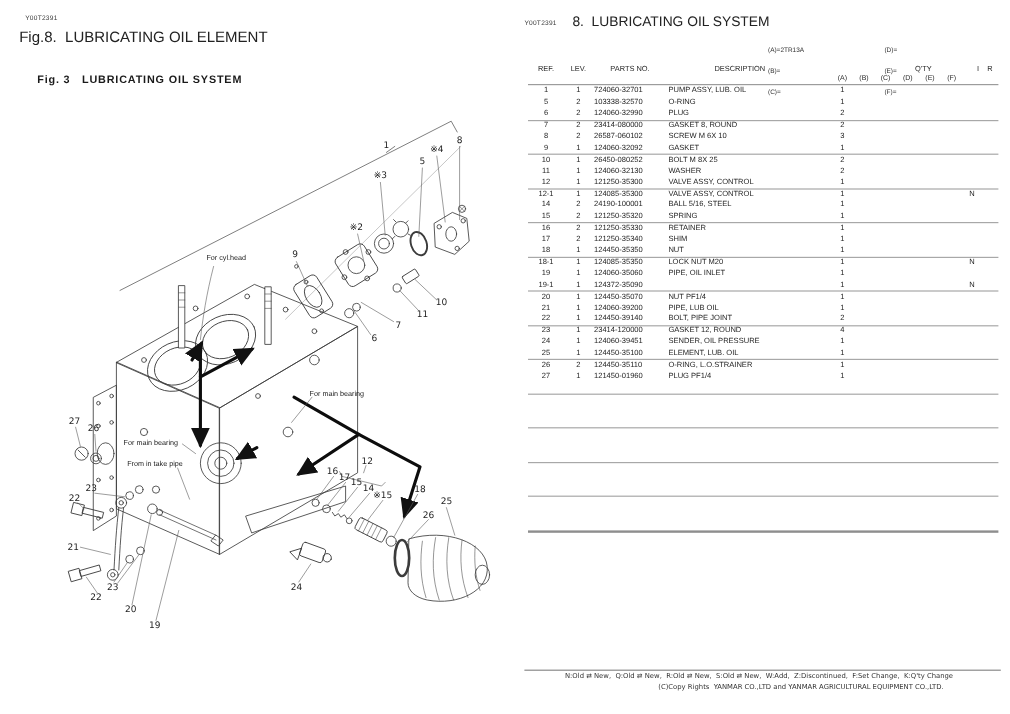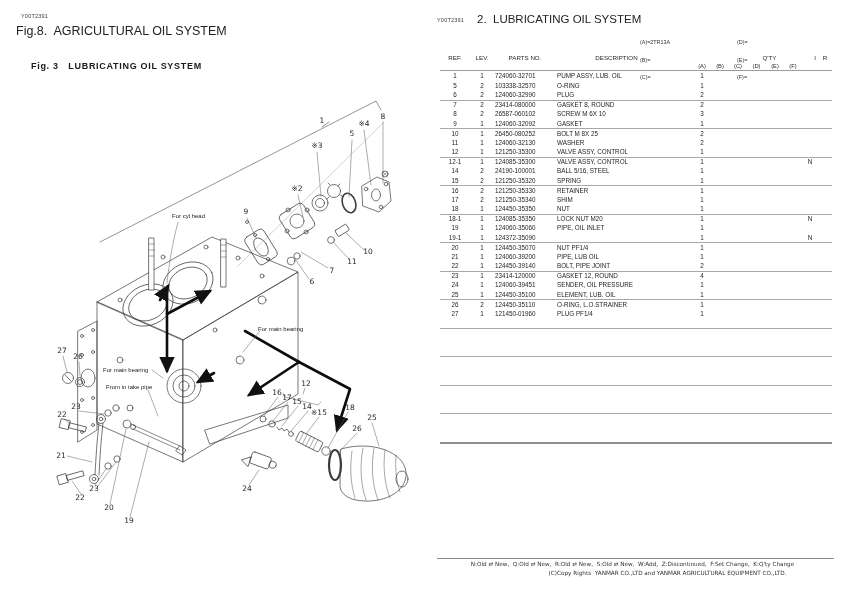--- a/index.html
+++ b/index.html
@@ -61,21 +61,21 @@
   #diagram-svg{position:absolute;left:0;top:85px;}
   .callout{position:absolute;transform:translate(-50%,-50%);font-size:7.5px;line-height:7.5px;
            font-family:"DejaVu Sans",sans-serif;color:#1f1f1f;white-space:pre;}
   .dlabel{position:absolute;transform:translateY(-50%);font-size:6px;line-height:6px;color:#222;white-space:pre;}
 </style>
 </head>
 <body>
 
 <div class="page-half" id="left-page">
   <div class="doc-code lp-doc-code">Y00T2391</div>
-  <div class="lp-title">Fig.8.  AGRICULTURAL OIL SYSTEM</div>
+  <div class="lp-title">Fig.8.  LUBRICATING OIL ELEMENT</div>
   <div class="fig-caption">Fig. 3   LUBRICATING OIL SYSTEM</div>
 
   <svg id="diagram-svg" width="421" height="455" viewBox="0 85 421 455" xmlns="http://www.w3.org/2000/svg">
     <defs>
       <marker id="ah" markerWidth="7" markerHeight="7" refX="5.5" refY="3" orient="auto">
         <path d="M0,0 L6.5,3 L0,6 Z" fill="#111"></path>
       </marker>
     </defs>
 
     <g stroke="#3c3c3c" stroke-width="0.7" fill="none" stroke-linejoin="round" stroke-linecap="round">
@@ -294,21 +294,21 @@
   <div id="label-layer">
       <div class="dlabel" style="left: 172px; top: 216px;">For cyl.head</div>
       <div class="dlabel" style="left: 258px; top: 329px;">For main bearing</div>
       <div class="dlabel" style="left: 103px; top: 370px;">For main bearing</div>
       <div class="dlabel" style="left: 106px; top: 387px;">From in take pipe</div>
     </div>
 </div>
 
 <div class="page-half" id="right-page">
   <div class="doc-code rp-doc-code">Y00T2391</div>
-  <div class="rp-title">2.  LUBRICATING OIL SYSTEM</div>
+  <div class="rp-title">8.  LUBRICATING OIL SYSTEM</div>
 
   <div class="spec spec-col1">
     <div>(A)=2TR13A</div>
     <div>(B)=</div>
     <div>(C)=</div>
   </div>
   <div class="spec spec-col2">
     <div>(D)=</div>
     <div>(E)=</div>
     <div>(F)=</div>

